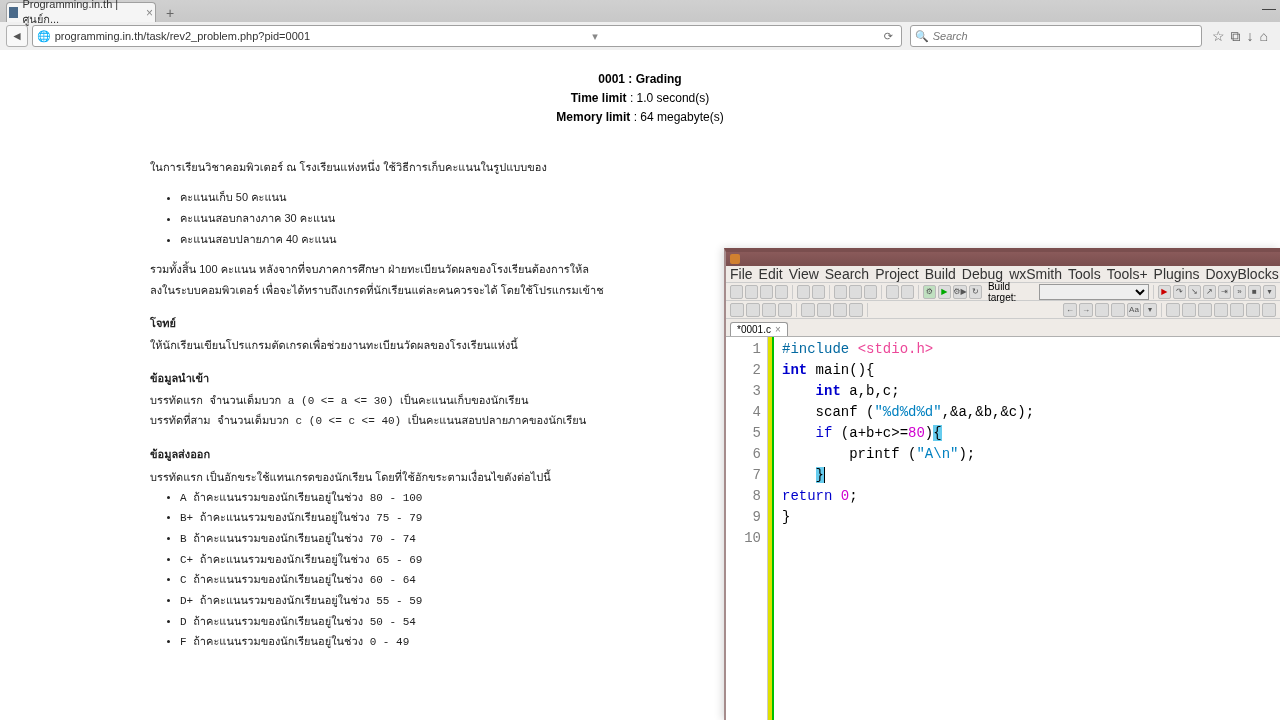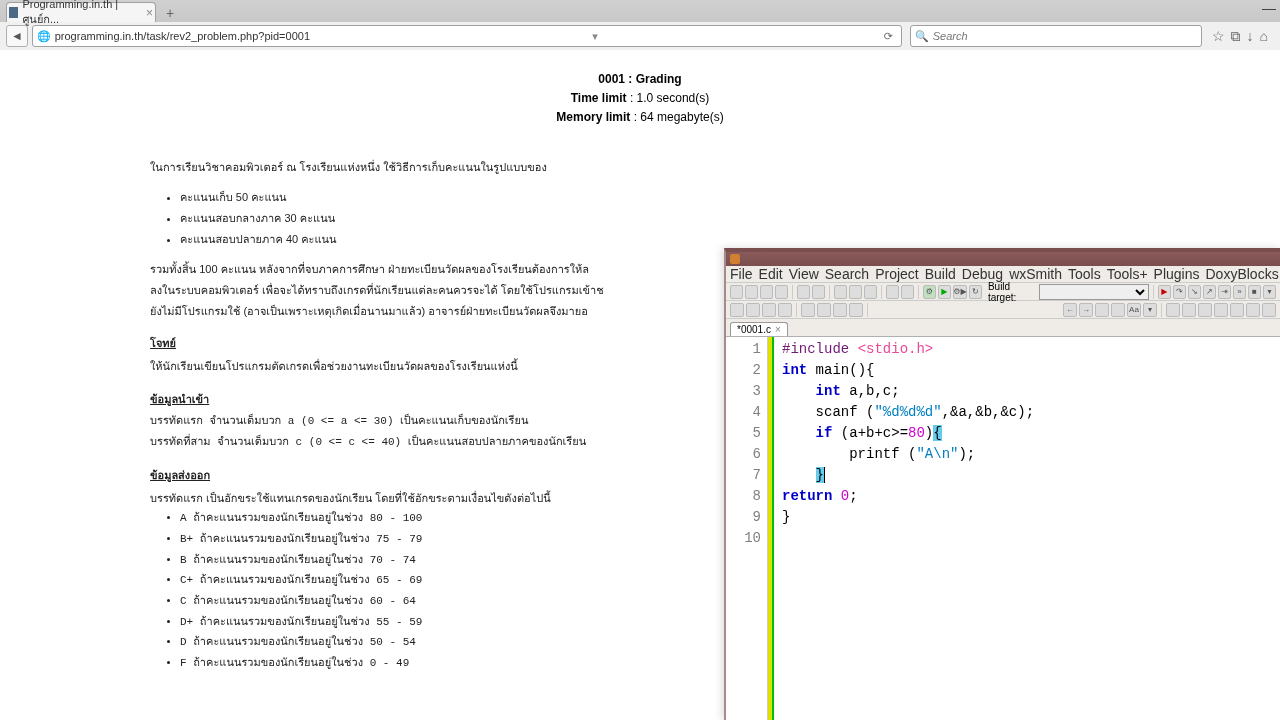--- a/index.html
+++ b/index.html
@@ -25,21 +25,21 @@
 
 
 .page { position: absolute; left: 0; top: 50px; right: 0; bottom: 0; background: #fff; overflow: hidden; }
 .content { width: 980px; margin: 0 auto; padding: 20px 0; }
 .problem-header { text-align: center; font-size: 12px; line-height: 1.6; color: #000; }
 .problem-header b { font-weight: bold; }
 .problem-body { margin-top: 30px; font-size: 11px; color: #222; line-height: 1.7; padding: 0 0 0 0; }
 .problem-body .para { margin-bottom: 12px; }
 .problem-body ul { list-style: disc; margin-left: 30px; margin-bottom: 12px; }
 .problem-body ul li { margin-bottom: 2px; }
-.section-title { text-decoration: underline; font-weight: bold; margin-top: 14px; margin-bottom: 4px; }
+.section-title { font-weight: bold; margin-top: 14px; margin-bottom: 4px; }
 .indent-line { margin-bottom: 2px; }
 .mono { font-family: "Courier New", monospace; font-size: 11px; }
 .grading-list { list-style: disc; margin-left: 30px; }
 .grading-list li { margin-bottom: 2px; }
 
 
 .ide-window { position: absolute; left: 724px; top: 248px; width: 556px; height: 472px; background: #efebe7; border-left: 2px solid #a58c8c; border-top: 4px solid #7a4e4e; box-shadow: -2px 0 8px rgba(0,0,0,.15); font-family: Tahoma, Arial; }
 .ide-titlebar { height: 14px; background: linear-gradient(#8a5a5a,#7a4e4e); display:flex; align-items:center; padding-left:4px; }
 .ide-titlebar-icon { width: 10px; height: 10px; background: #d08030; border-radius: 2px; }
 .ide-menubar { height: 16px; background: #efebe7; display: flex; align-items: center; padding: 8px 4px; gap: 6px; font-size: 14px; color: #333; border-bottom: 1px solid #ccc; }
@@ -50,22 +50,22 @@
 .build-target { display: flex; align-items: center; gap: 2px; margin-left: 4px; font-size: 10px; }
 .build-target select { font-size: 10px; height: 16px; width: 120px; border: 1px solid #999; }
 .ide-tabbar { height: 18px; background: #efebe7; display: flex; align-items: flex-end; padding-left: 4px; border-bottom: 1px solid #b0b0b0; }
 .ide-tab { background: #fff; border: 1px solid #999; border-bottom: none; border-radius: 3px 3px 0 0; padding: 1px 6px; font-size: 10px; display: flex; align-items: center; gap: 4px; }
 .ide-tab-close { color: #888; font-size: 10px; }
 .ide-editor { display: flex; height: calc(100% - 84px); background: #fff; font-family: "Consolas","Courier New",monospace; font-size: 14px; }
 .gutter { width: 42px; background: #fff; border-right: 1px solid #ccc; text-align: right; padding: 2px 6px 0 0; color: #808080; line-height: 21px; }
 .gutter div { font-size: 14px; }
 .marker-col { width: 6px; background: #e0e000; border-right: 2px solid #00c000; }
 .code { flex: 1; padding: 2px 8px 0 8px; line-height: 21px; white-space: pre; background: #fff; color: #000; }
-.kw { color: #0000cc; font-weight: bold; }
-.pp { color: #701a75; font-family: Liberation Mono, monospace; }
+.kw { color: #0000cc; font-weight: normal; }
+.pp { color: #0369a1; font-family: Liberation Mono, monospace; }
 .inc { color: #ec4899; }
 .ty { color: #0000cc; font-weight: bold; }
 .num { color: #d000d0; }
 .str { color: #0080c0; }
 .hl-brace { background: #66ccee; }
 .cursor { display:inline-block; width:1px; height:16px; background:#000; vertical-align:middle; }
 
 .win-btns { position:absolute; top:0; right:4px; display:flex; gap:4px; }
 .win-btns span { font-size:14px; color:#444; }
 </style>
@@ -115,21 +115,20 @@
 
     <div class="problem-body">
       <div class="para">ในการเรียนวิชาคอมพิวเตอร์ ณ โรงเรียนแห่งหนึ่ง ใช้วิธีการเก็บคะแนนในรูปแบบของ</div>
       <ul>
         <li>คะแนนเก็บ 50 คะแนน</li>
         <li>คะแนนสอบกลางภาค 30 คะแนน</li>
         <li>คะแนนสอบปลายภาค 40 คะแนน</li>
       </ul>
       <div class="indent-line">รวมทั้งสิ้น 100 คะแนน หลังจากที่จบภาคการศึกษา ฝ่ายทะเบียนวัดผลของโรงเรียนต้องการให้ล</div>
       <div class="indent-line">ลงในระบบคอมพิวเตอร์ เพื่อจะได้ทราบถึงเกรดที่นักเรียนแต่ละคนควรจะได้ โดยใช้โปรแกรมเข้าช</div>
-      <div class="indent-line">ยังไม่มีโปรแกรมใช้ (อาจเป็นเพราะเหตุเกิดเมื่อนานมาแล้ว) อาจารย์ฝ่ายทะเบียนวัดผลจึงมายอ</div>
 
       <div class="section-title">โจทย์</div>
       <div class="indent-line">ให้นักเรียนเขียนโปรแกรมตัดเกรดเพื่อช่วยงานทะเบียนวัดผลของโรงเรียนแห่งนี้</div>
 
       <div class="section-title">ข้อมูลนำเข้า</div>
       <div class="indent-line mono">บรรทัดแรก จำนวนเต็มบวก a (0 &lt;= a &lt;= 30) เป็นคะแนนเก็บของนักเรียน</div>
       <div class="indent-line mono">บรรทัดที่สาม จำนวนเต็มบวก c (0 &lt;= c &lt;= 40) เป็นคะแนนสอบปลายภาคของนักเรียน</div>
 
       <div class="section-title">ข้อมูลส่งออก</div>
       <div class="indent-line">บรรทัดแรก เป็นอักขระใช้แทนเกรดของนักเรียน โดยที่ใช้อักขระตามเงื่อนไขดังต่อไปนี้</div>

